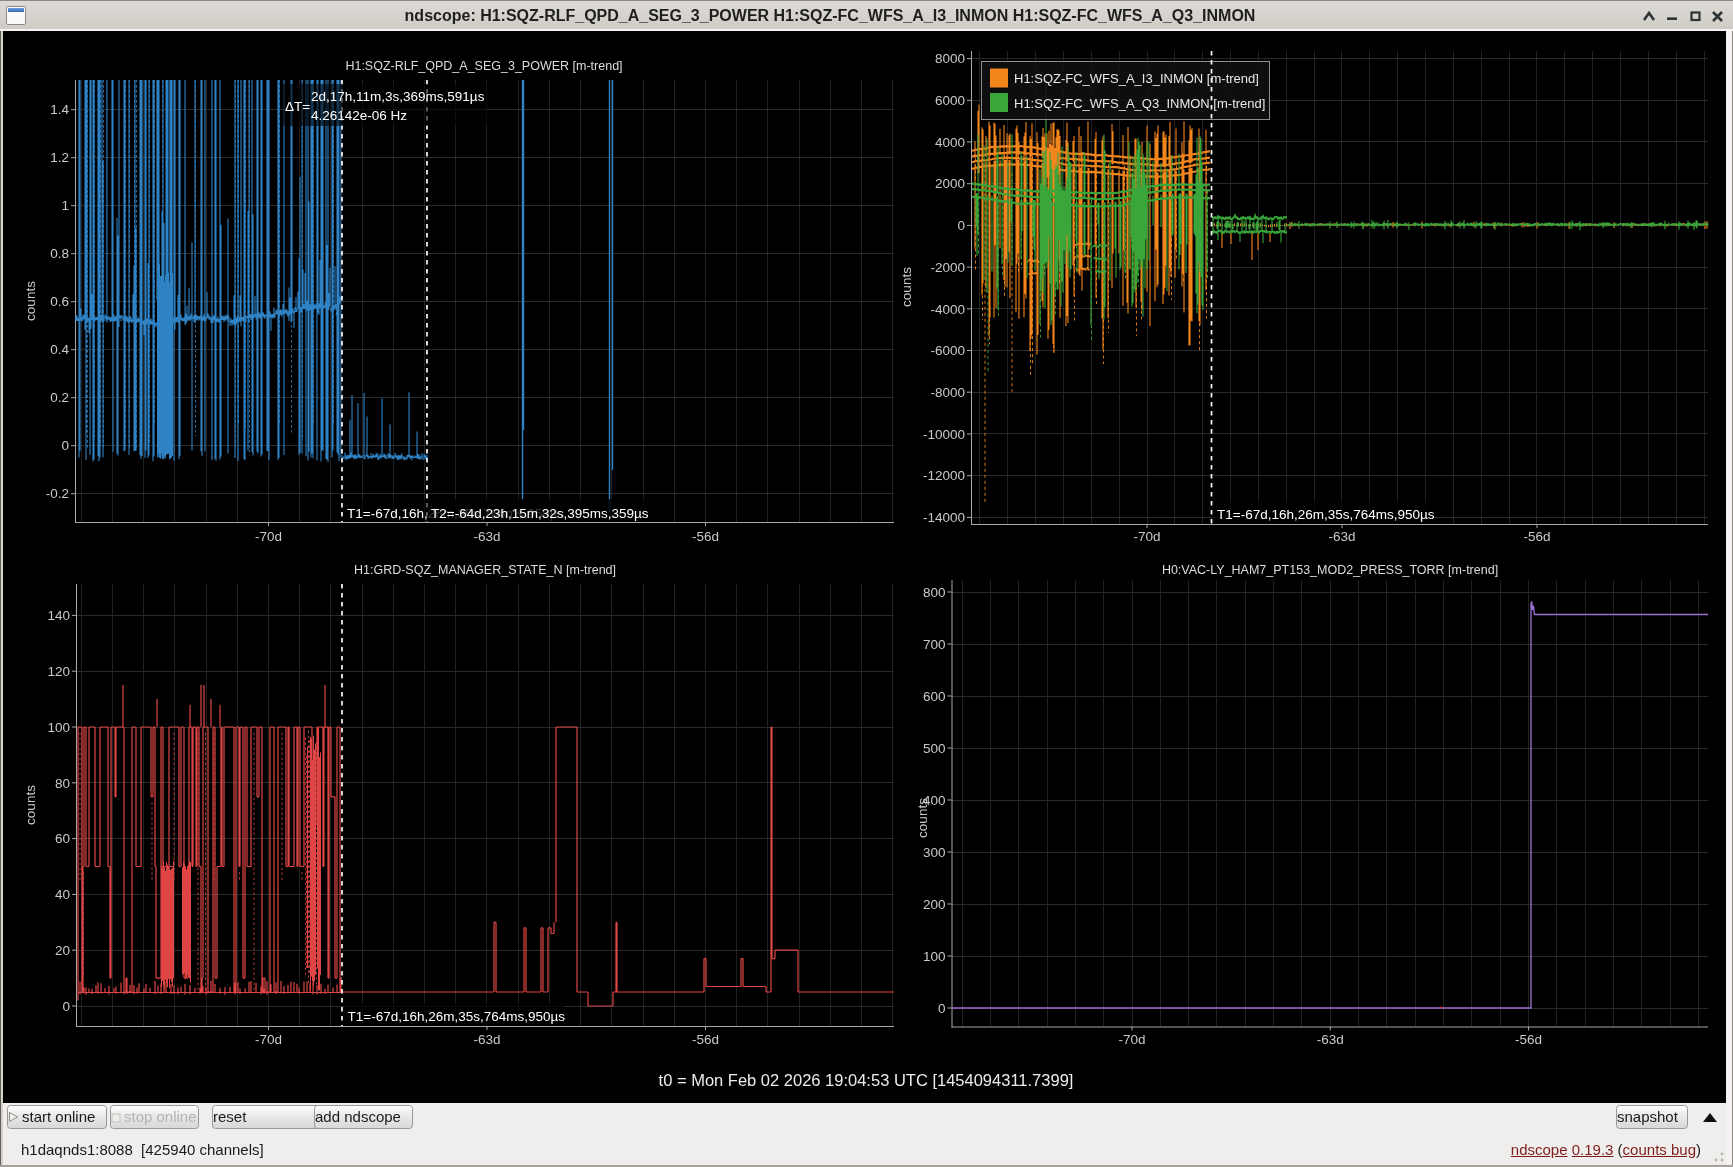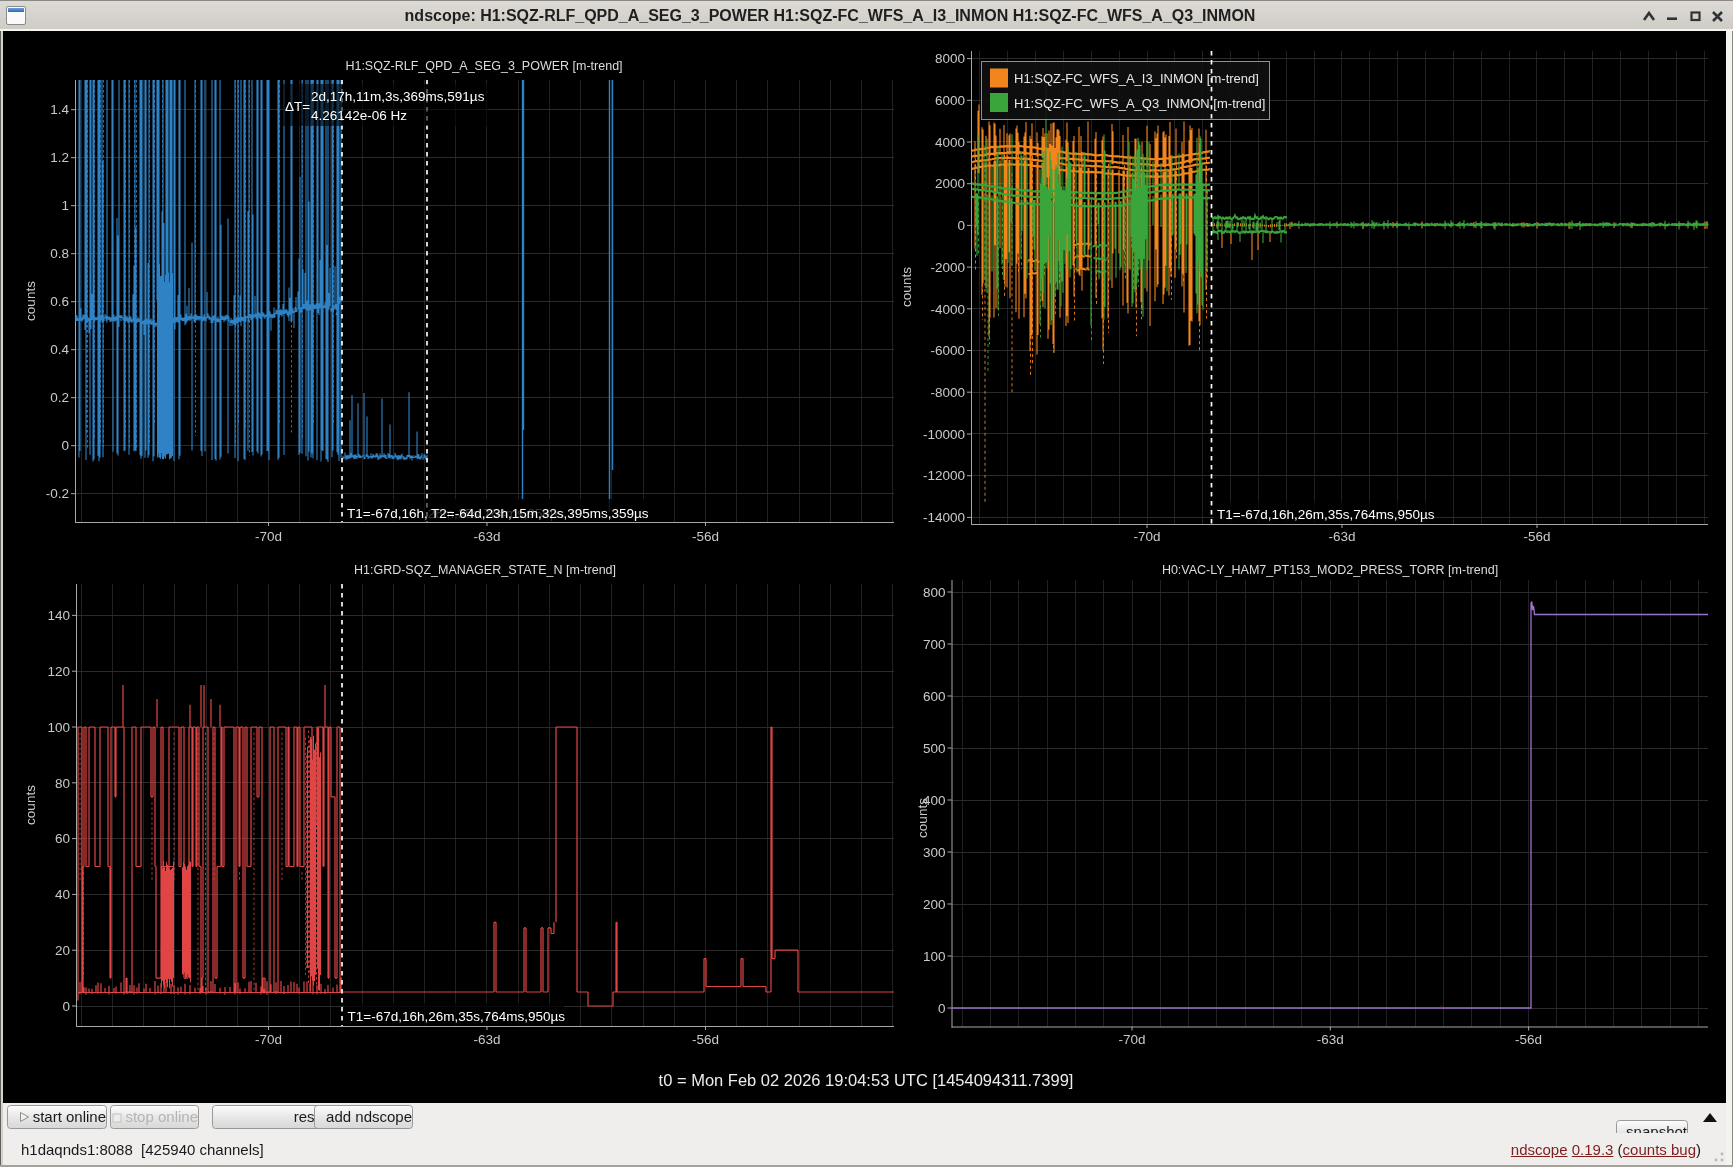--- a/index.html
+++ b/index.html
@@ -2,21 +2,21 @@
 <html><head><meta charset="utf-8"><style>
 html,body{margin:0;padding:0;width:1733px;height:1167px;overflow:hidden;background:#000;font-family:"Liberation Sans",sans-serif;}
 *{box-sizing:border-box;}
 #titlebar{position:absolute;left:0;top:0;width:1733px;height:31px;background:linear-gradient(#dedbd6,#cfccc6);border-top:1px solid #8c8984;border-bottom:2px solid #f5f4f2;}
 #title{position:absolute;left:0;top:7px;width:1660px;text-align:center;font-size:16px;font-weight:bold;color:#1f1f1f;}
 #winicon{position:absolute;left:6px;top:6px;width:20px;height:19px;background:#fafafa;border:1px solid #8a8a8a;border-radius:2px;}
 #winicon div{position:absolute;left:1px;top:1px;right:1px;height:4px;background:linear-gradient(#6da0dc,#2c68b2);}
 .wbtn{position:absolute;top:0;height:31px;color:#2e3436;}
 #content{position:absolute;left:0;top:31px;width:1733px;height:1072px;background:#000;}
 #btnbar{position:absolute;left:0;top:1103px;width:1733px;height:30px;background:#efeeec;}
-.btn{position:absolute;top:2px;height:24px;background:linear-gradient(#fdfdfd,#e9e9e9 45%,#d8d8d8);border:1px solid #999;border-radius:3.5px;font-size:15px;color:#1a1a1a;text-align:right;line-height:22px;}
+.btn{position:absolute;top:2px;height:24px;background:linear-gradient(#fdfdfd,#e9e9e9 45%,#d8d8d8);border:1px solid #999;border-radius:3.5px;font-size:15px;color:#1a1a1a;text-align:left;line-height:22px;}
 #statusbar{position:absolute;left:0;top:1133px;width:1733px;height:34px;background:#efeeec;font-size:15px;color:#1a1a1a;padding-left:36px;}
 a.lnk{color:#7f1d1d;text-decoration:underline;}
 #lborder{position:absolute;left:0;top:31px;width:3px;height:1136px;background:#d5d2cc;border-left:1px solid #62605c;}
 #rborder{position:absolute;left:1726px;top:31px;width:7px;height:1136px;background:#f4f3f1;border-right:1px solid #8a8880;}
 #bborder{position:absolute;left:0;top:1165px;width:1733px;height:2px;background:#a5a29c;}
 </style></head>
 <body>
 <div id="content"></div>
 <svg width="1733" height="1167" viewBox="0 0 1733 1167" style="position:absolute;left:0;top:0" shape-rendering="crispEdges">
 <g shape-rendering="auto">
@@ -142,21 +142,21 @@
 </svg>
 <div id="btnbar">
 <div class="btn" style="left:7px;width:100px;"><svg width="11" height="12" viewBox="0 0 11 12" style="vertical-align:-1px;margin-right:3px">
         <path d="M1.5 1.5L9.5 6L1.5 10.5Z" fill="#eef2ea" stroke="#8a8f86" stroke-width="1"></path>
       </svg>start online</div>
 <div class="btn" style="left:110px;width:89px;color:#b4b4b4;"><svg width="10" height="10" viewBox="0 0 10 10" style="vertical-align:-1px;margin-right:3px">
         <rect x="1" y="1" width="8" height="8" fill="#eceee9" stroke="#c2c4bf"></rect>
       </svg>stop online</div>
 <div class="btn" style="left:212px;width:116px;">reset</div>
 <div class="btn" style="left:314px;width:99px;">add ndscope</div>
-<div class="btn" style="left:1616px;width:72px;margin-top:15px;">snapshot</div>
+<div class="btn" style="left:1616px;width:72px;">snapshot</div>
 <div style="position:absolute;left:1703px;top:10px;width:0;height:0;border-left:7px solid transparent;border-right:7px solid transparent;border-bottom:9px solid #111;"></div>
 </div>
 <div id="statusbar">
 <div style="position:absolute;left:21px;top:8px;">h1daqnds1:8088&nbsp; [425940 channels]</div>
 <div style="position:absolute;right:32px;top:8px;"><a class="lnk">ndscope</a> <a class="lnk">0.19.3</a> <span>(</span><a class="lnk">counts bug</a><span>)</span></div>
 <svg width="18" height="18" viewBox="0 0 18 18" style="position:absolute;left:1713px;top:12px">
 <g fill="#b9b6b0">
         <circle cx="15" cy="3" r="1.4"></circle>
         <circle cx="15" cy="9" r="1.4"></circle>
         <circle cx="15" cy="15" r="1.4"></circle>

